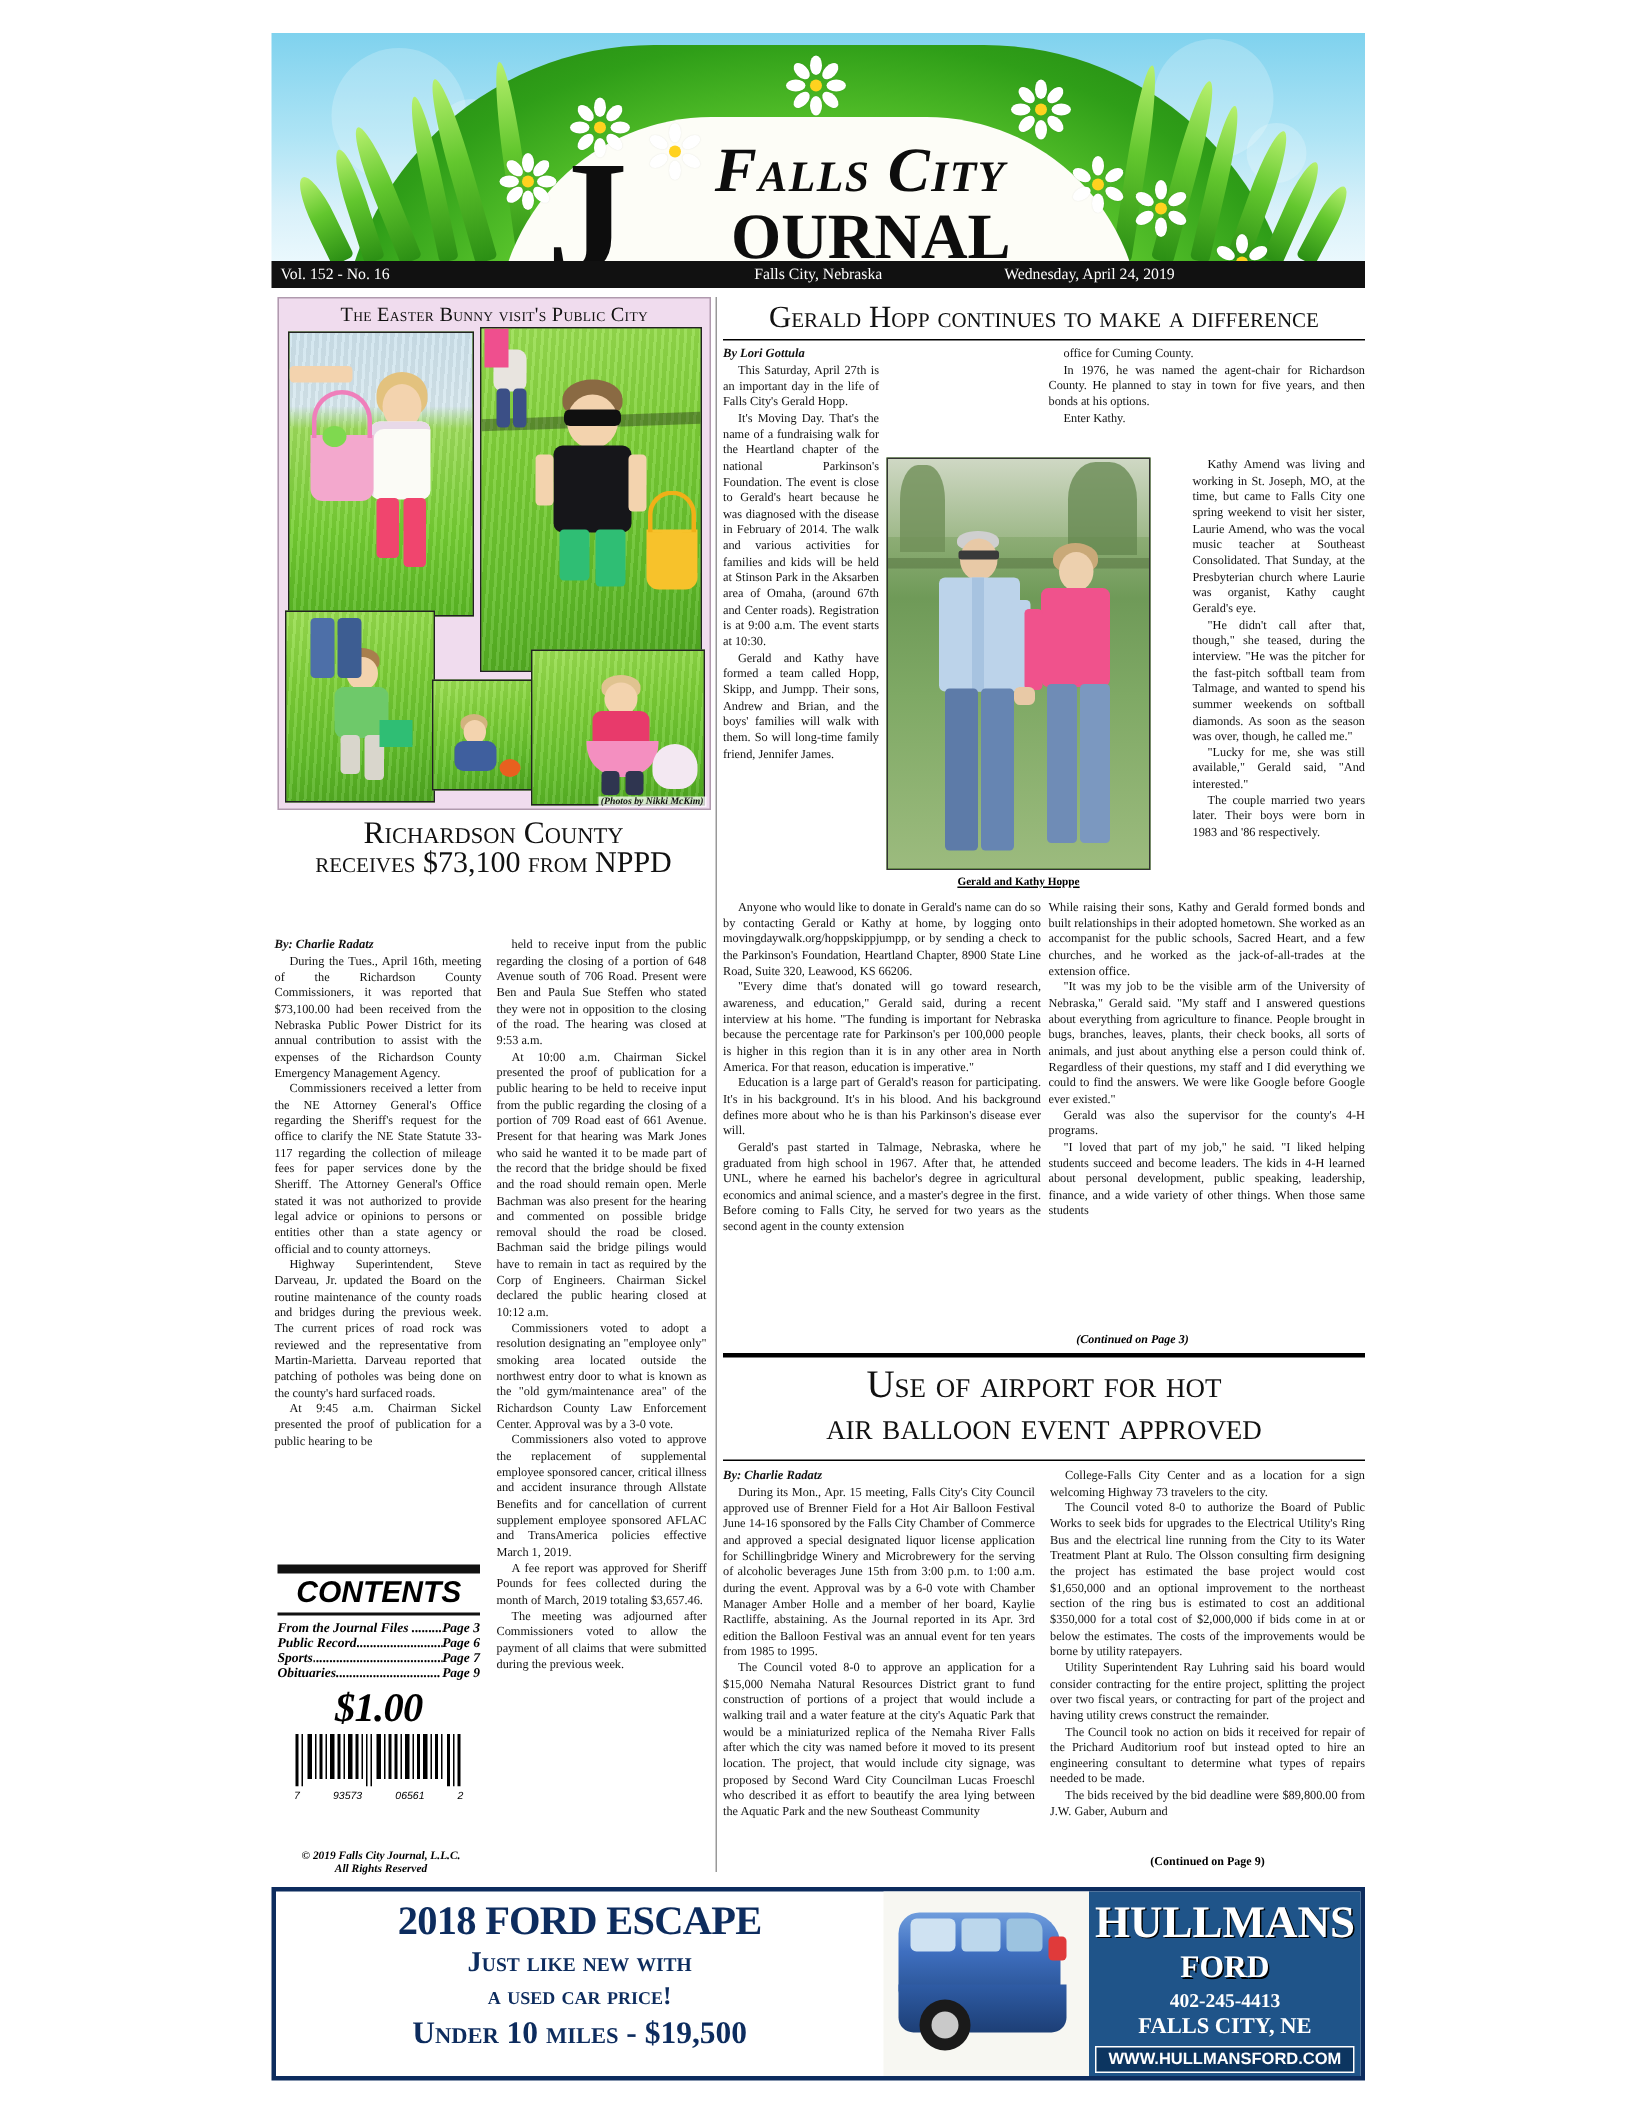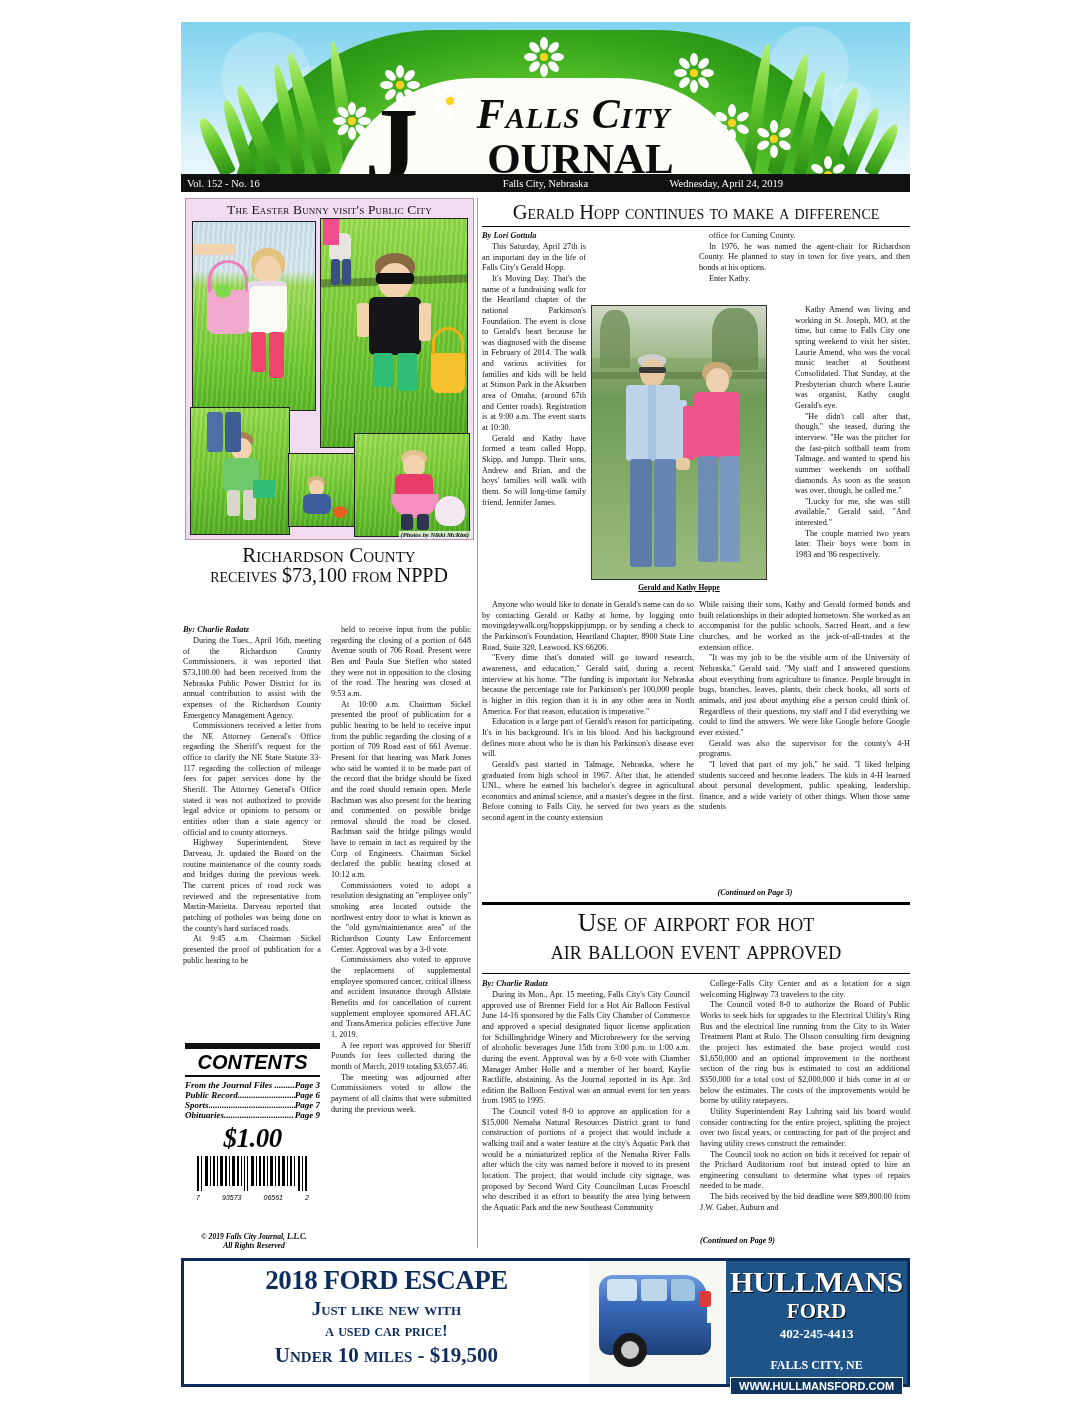--- a/index.html
+++ b/index.html
@@ -184,21 +184,21 @@
   .ad-left { width: 56%; position:relative; padding: 4px 6px; }
   .ad-l1 { text-align:center; font-weight:bold; font-size:27px; color:#0d2c5e; font-family:"Liberation Serif", serif; letter-spacing:-0.5px;}
   .ad-l2 { text-align:center; font-weight:bold; font-size:19px; color:#0d2c5e; font-variant:small-caps; margin-top:2px;}
   .ad-l3 { text-align:center; font-weight:bold; font-size:17px; color:#0d2c5e; font-variant:small-caps; margin-top:1px;}
   .ad-l4 { text-align:center; font-weight:bold; font-size:21px; color:#0d2c5e; font-variant:small-caps; margin-top:2px;}
   .ad-car { width: 19%; position:relative; background:#f7f7f2; }
   .ad-right { width:25%; background:#1f5489; color:#fff; text-align:center; padding-top:4px; position:relative;}
   .ad-h { font-weight:bold; font-size:30px; font-family:"Liberation Serif", serif; letter-spacing:0px; text-shadow: 1px 1px 0 #000;}
   .ad-h2 { font-weight:bold; font-size:21px; font-family:"Liberation Serif", serif; text-shadow: 1px 1px 0 #000;}
   .ad-p { font-weight:bold; font-size:13px; font-family:"Liberation Serif", serif; margin-top:2px;}
-  .ad-city { font-weight:bold; font-size:12px; font-family:"Liberation Serif", serif; margin-top:16px;}
+  .ad-city { font-weight:bold; font-size:15px; font-family:"Liberation Serif", serif; margin-top:1px;}
   .ad-url {
     font-weight:bold; font-size:11px; font-family:"Liberation Sans", sans-serif;
     background:#0c3560; margin: 4px 4px 0 4px; padding:2px 0; border:1px solid #fff;
   }
   .car-body { position:absolute; background:#3f6fc0; }
 </style>
 </head>
 <body>
 
 <div id="page">
@@ -415,21 +415,21 @@
     <p>During the Tues., April 16th, meeting of the Richardson County Commissioners, it was reported that $73,100.00 had been received from the Nebraska Public Power District for its annual contribution to assist with the expenses of the Richardson County Emergency Management Agency.</p>
     <p>Commissioners received a letter from the NE Attorney General's Office regarding the Sheriff's request for the office to clarify the NE State Statute 33-117 regarding the collection of mileage fees for paper services done by the Sheriff. The Attorney General's Office stated it was not authorized to provide legal advice or opinions to persons or entities other than a state agency or official and to county attorneys.</p>
     <p>Highway Superintendent, Steve Darveau, Jr. updated the Board on the routine maintenance of the county roads and bridges during the previous week. The current prices of road rock was reviewed and the representative from Martin-Marietta. Darveau reported that patching of potholes was being done on the county's hard surfaced roads.</p>
     <p>At 9:45 a.m. Chairman Sickel presented the proof of publication for a public hearing to be</p>
   </div>
 
   <div class="col-text" style="position:absolute;left:331px;top:625px;width:140px;height:622px;">
     <p>held to receive input from the public regarding the closing of a portion of 648 Avenue south of 706 Road.  Present were Ben and Paula Sue Steffen who stated they were not in opposition to the closing of the road.  The hearing was closed at 9:53 a.m.</p>
     <p>At 10:00 a.m. Chairman Sickel presented the proof of publication for a public hearing to be held to receive input from the public regarding the closing of a portion of 709 Road east of 661 Avenue.  Present for that hearing was Mark Jones who said he wanted it to be made part of the record that the bridge should be fixed and the road should remain open.  Merle Bachman was also present for the hearing and commented on possible bridge removal should the road be closed. Bachman said the bridge pilings would have to remain in tact as required by the Corp of Engineers. Chairman Sickel declared the public hearing closed at 10:12 a.m.</p>
     <p>Commissioners voted to adopt a resolution designating an "employee only" smoking area located outside the northwest entry door to what is known as the "old gym/maintenance area" of the Richardson County Law Enforcement Center.  Approval was by a 3-0 vote.</p>
-    <p>Commissioners also voted to approve the replacement of supplemental employee sponsored cancer, critical illness and accident insurance through Allstate Benefits and for cancellation of current supplement employee sponsored AFLAC and TransAmerica policies effective June 1, 2019.</p>
+    <p>Commissioners also voted to approve the replacement of supplemental employee sponsored cancer, critical illness and accident insurance through Allstate Benefits and for cancellation of current supplement employee sponsored AFLAC and TransAmerica policies effective March 1, 2019.</p>
     <p>A fee report was approved for Sheriff Pounds for fees collected during the month of March, 2019 totaling $3,657.46.</p>
     <p>The meeting was adjourned after Commissioners voted to allow the payment of all claims that were submitted during the previous week.</p>
   </div>
 
   <div class="contents-box">
     <div class="contents-top"></div>
     <div class="contents-h">CONTENTS</div>
     <div class="contents-line">
       <span class="lbl">From the Journal Files</span>
       <span class="dots">&nbsp;...........................</span>
@@ -589,21 +589,21 @@
   </div>
 
   <div class="col-text" style="position:absolute;left:700px;top:979px;width:210px;height:268px;">
     <p>College-Falls City Center and as a location for a sign welcoming Highway 73 travelers to the city.</p>
     <p>The Council voted 8-0 to authorize the Board of Public Works to seek bids for upgrades to the Electrical Utility's Ring Bus and the electrical line running from the City to its Water Treatment Plant at Rulo.  The Olsson consulting firm designing the project has estimated the base project would cost $1,650,000 and an optional improvement to the northeast section of the ring bus is estimated to cost an additional $350,000 for a total cost of $2,000,000 if bids come in at or below the estimates.  The costs of the improvements would be borne by utility ratepayers.</p>
     <p>Utility Superintendent Ray Luhring said his board would consider contracting for the entire project, splitting the project over two fiscal years, or contracting for part of the project and having utility crews construct the remainder.</p>
     <p>The Council took no action on bids it received for repair of the Prichard Auditorium roof but instead opted to hire an engineering consultant to determine what types of repairs needed to be made.</p>
     <p>The bids received by the bid deadline were $89,800.00 from J.W. Gaber, Auburn and</p>
   </div>
 
-  <div style="position:absolute;left:700px;top:1236px;width:210px;font-size:8px;font-style:italic;font-weight:bold;">(Continued on Page 9)</div>
+  <div style="position:absolute;left:700px;top:1236px;width:210px;text-align:center;font-size:8px;font-weight:bold;">(Continued on Page 9)</div>
 
   <div class="ad">
     <div class="ad-left">
       <div class="ad-l1">2018 FORD ESCAPE</div>
       <div class="ad-l2">Just like new with</div>
       <div class="ad-l3">a used car price!</div>
       <div class="ad-l4">Under 10 miles - $19,500</div>
     </div>
     <div class="ad-car">
       <div class="car-body" style="left:10px;top:14px;width:108px;height:58px;border-radius:14px 22px 6px 6px;background:linear-gradient(180deg,#6f9ddd 0%,#3f6fc0 45%,#27508f 100%);"></div>

